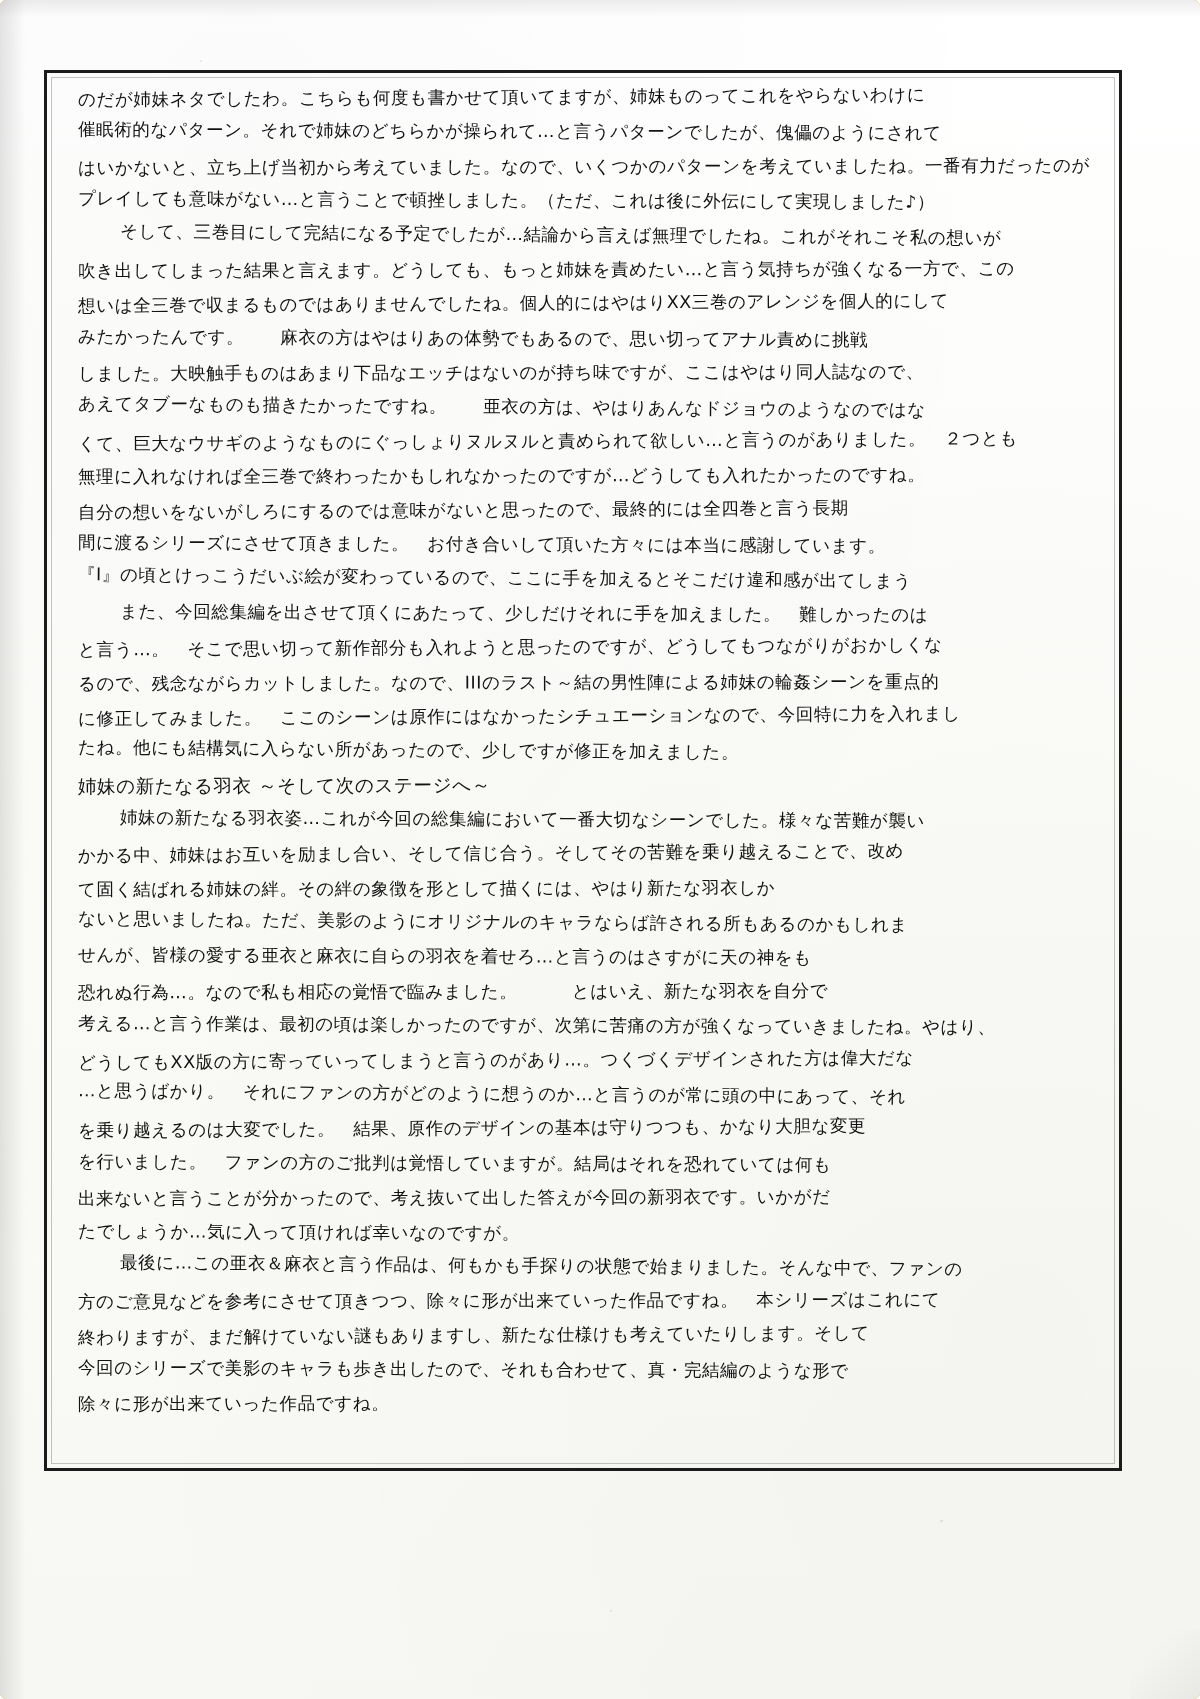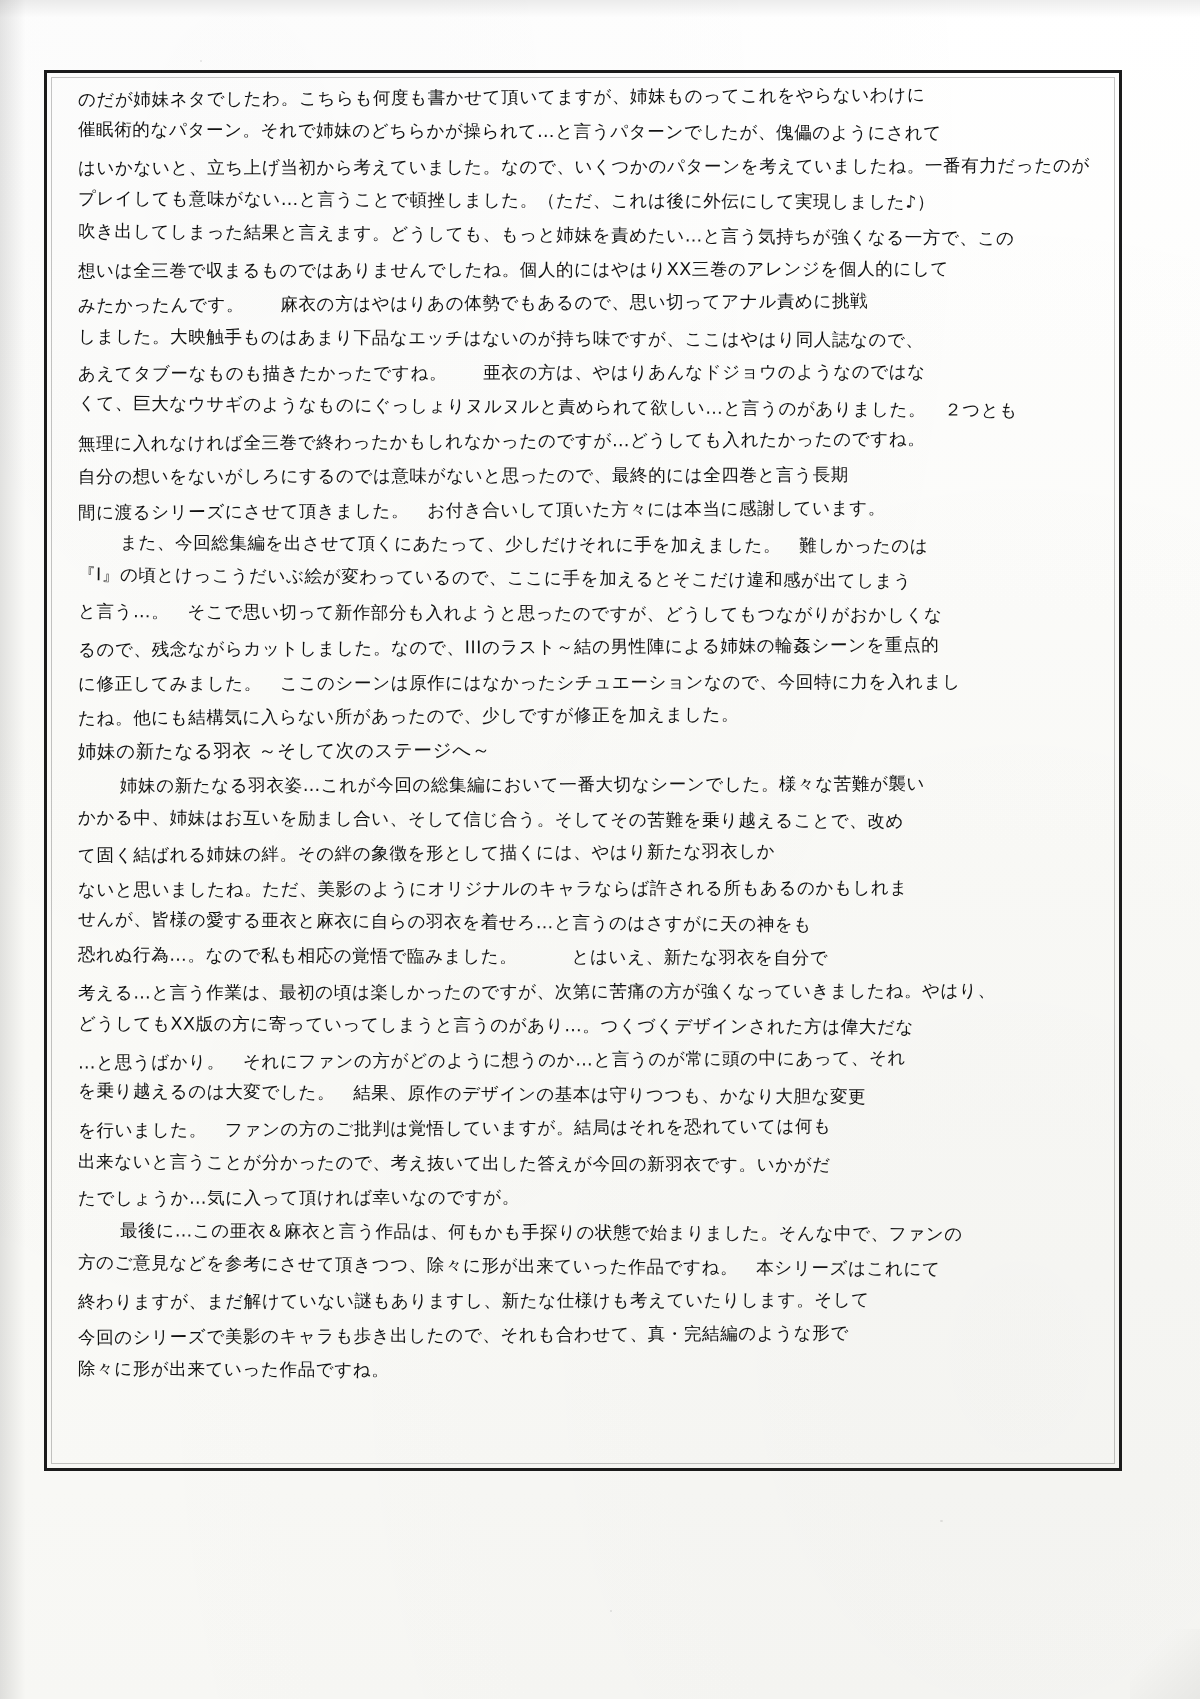--- a/index.html
+++ b/index.html
@@ -9,20 +9,21 @@
   }
   body {
     font-family: "DejaVu Sans", sans-serif;
   }
   .page {
     position: relative;
     width: 1200px;
     height: 1699px;
     background: #eab308;
     overflow: hidden;
+    border-radius: 6px;
   }
   
   .paper-tint {
     position: absolute;
     inset: 0;
     background:
       radial-gradient(ellipse at 20% 10%, rgba(0,0,0,0.015), rgba(0,0,0,0) 60%),
       radial-gradient(ellipse at 85% 80%, rgba(0,0,0,0.02), rgba(0,0,0,0) 65%),
       linear-gradient(180deg, #ffffff 0%, #fbfbf8 50%, #f7f7f4 100%);
     pointer-events: none;
@@ -134,20 +135,23 @@
     <div class="hline">
         <span class="ink">催眠術的なパターン。それで姉妹のどちらかが操られて…と言うパターンでしたが、傀儡のようにされて</span>
       </div>
     <div class="hline">
         <span class="ink">はいかないと、立ち上げ当初から考えていました。なので、いくつかのパターンを考えていましたね。一番有力だったのが</span>
       </div>
     <div class="hline">
         <span class="ink">プレイしても意味がない…と言うことで頓挫しました。（ただ、これは後に外伝にして実現しました♪）</span>
       </div>
 
+    <div class="hline indent">
+        <span class="ink">そして、三巻目にして完結になる予定でしたが…結論から言えば無理でしたね。これがそれこそ私の想いが</span>
+      </div>
     <div class="hline">
         <span class="ink">吹き出してしまった結果と言えます。どうしても、もっと姉妹を責めたい…と言う気持ちが強くなる一方で、この</span>
       </div>
     <div class="hline">
         <span class="ink">想いは全三巻で収まるものではありませんでしたね。個人的にはやはりXX三巻のアレンジを個人的にして</span>
       </div>
     <div class="hline">
         <span class="ink">みたかったんです。　　麻衣の方はやはりあの体勢でもあるので、思い切ってアナル責めに挑戦</span>
       </div>
     <div class="hline">
@@ -162,25 +166,25 @@
     <div class="hline">
         <span class="ink">無理に入れなければ全三巻で終わったかもしれなかったのですが…どうしても入れたかったのですね。</span>
       </div>
     <div class="hline">
         <span class="ink">自分の想いをないがしろにするのでは意味がないと思ったので、最終的には全四巻と言う長期</span>
       </div>
     <div class="hline">
         <span class="ink">間に渡るシリーズにさせて頂きました。　お付き合いして頂いた方々には本当に感謝しています。</span>
       </div>
 
+    <div class="hline">
+        <span class="ink">『I』の頃とけっこうだいぶ絵が変わっているので、ここに手を加えるとそこだけ違和感が出てしまう</span>
+      </div>
     <div class="hline indent">
         <span class="ink">また、今回総集編を出させて頂くにあたって、少しだけそれに手を加えました。　難しかったのは</span>
-      </div>
-    <div class="hline">
-        <span class="ink">『I』の頃とけっこうだいぶ絵が変わっているので、ここに手を加えるとそこだけ違和感が出てしまう</span>
       </div>
     <div class="hline">
         <span class="ink">と言う…。　そこで思い切って新作部分も入れようと思ったのですが、どうしてもつながりがおかしくな</span>
       </div>
     <div class="hline">
         <span class="ink">るので、残念ながらカットしました。なので、IIIのラスト～結の男性陣による姉妹の輪姦シーンを重点的</span>
       </div>
     <div class="hline">
         <span class="ink">に修正してみました。　ここのシーンは原作にはなかったシチュエーションなので、今回特に力を入れまし</span>
       </div>

